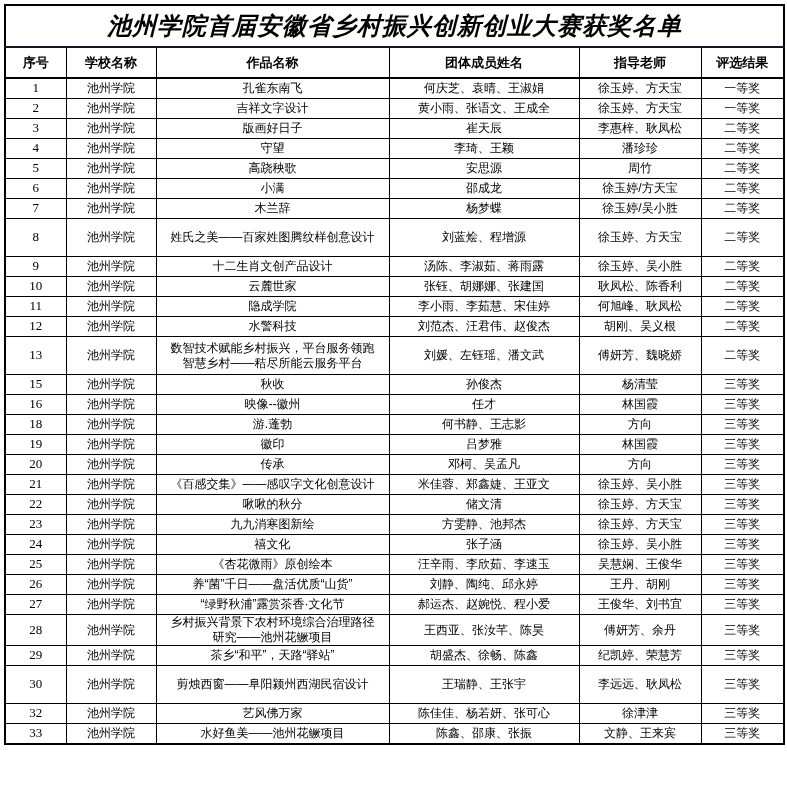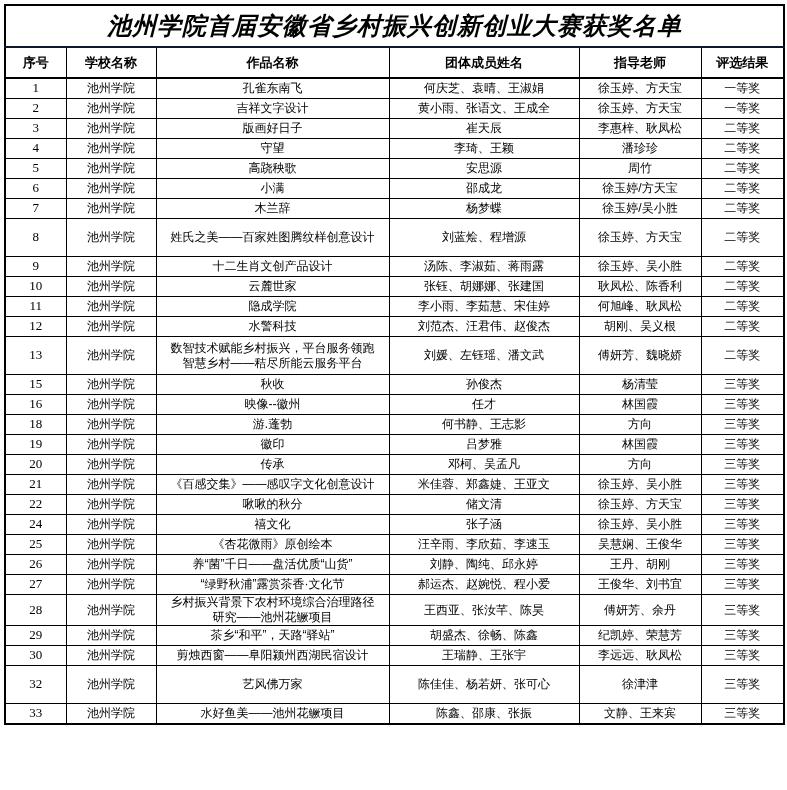--- a/index.html
+++ b/index.html
@@ -248,20 +248,28 @@
         </tr>
         <tr>
           <td class="cell-index">22</td>
           <td class="cell-school">池州学院</td>
           <td class="cell-work">啾啾的秋分</td>
           <td class="cell-members">储文清</td>
           <td class="cell-advisor">徐玉婷、方天宝</td>
           <td class="cell-result">三等奖</td>
         </tr>
         <tr>
+          <td class="cell-index">23</td>
+          <td class="cell-school">池州学院</td>
+          <td class="cell-work">九九消寒图新绘</td>
+          <td class="cell-members">方雯静、池邦杰</td>
+          <td class="cell-advisor">徐玉婷、方天宝</td>
+          <td class="cell-result">三等奖</td>
+        </tr>
+        <tr>
           <td class="cell-index">24</td>
           <td class="cell-school">池州学院</td>
           <td class="cell-work">禧文化</td>
           <td class="cell-members">张子涵</td>
           <td class="cell-advisor">徐玉婷、吴小胜</td>
           <td class="cell-result">三等奖</td>
         </tr>
         <tr>
           <td class="cell-index">25</td>
           <td class="cell-school">池州学院</td>

